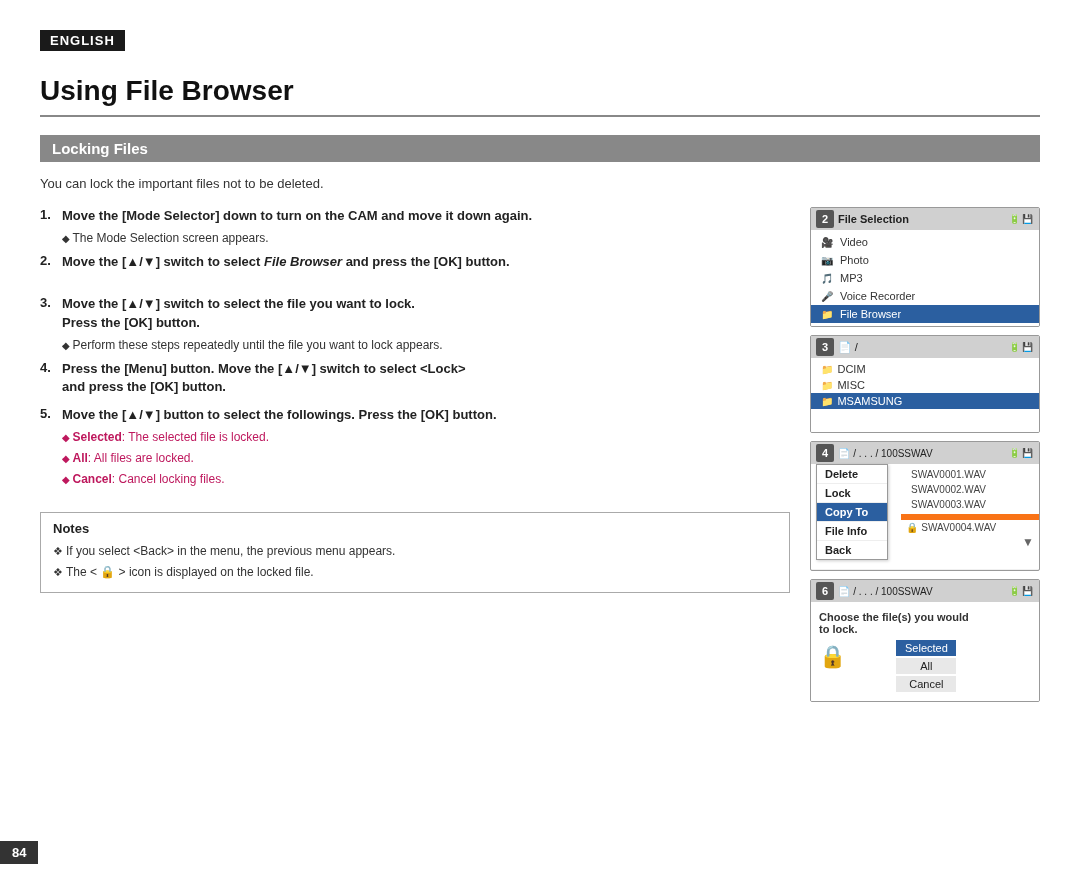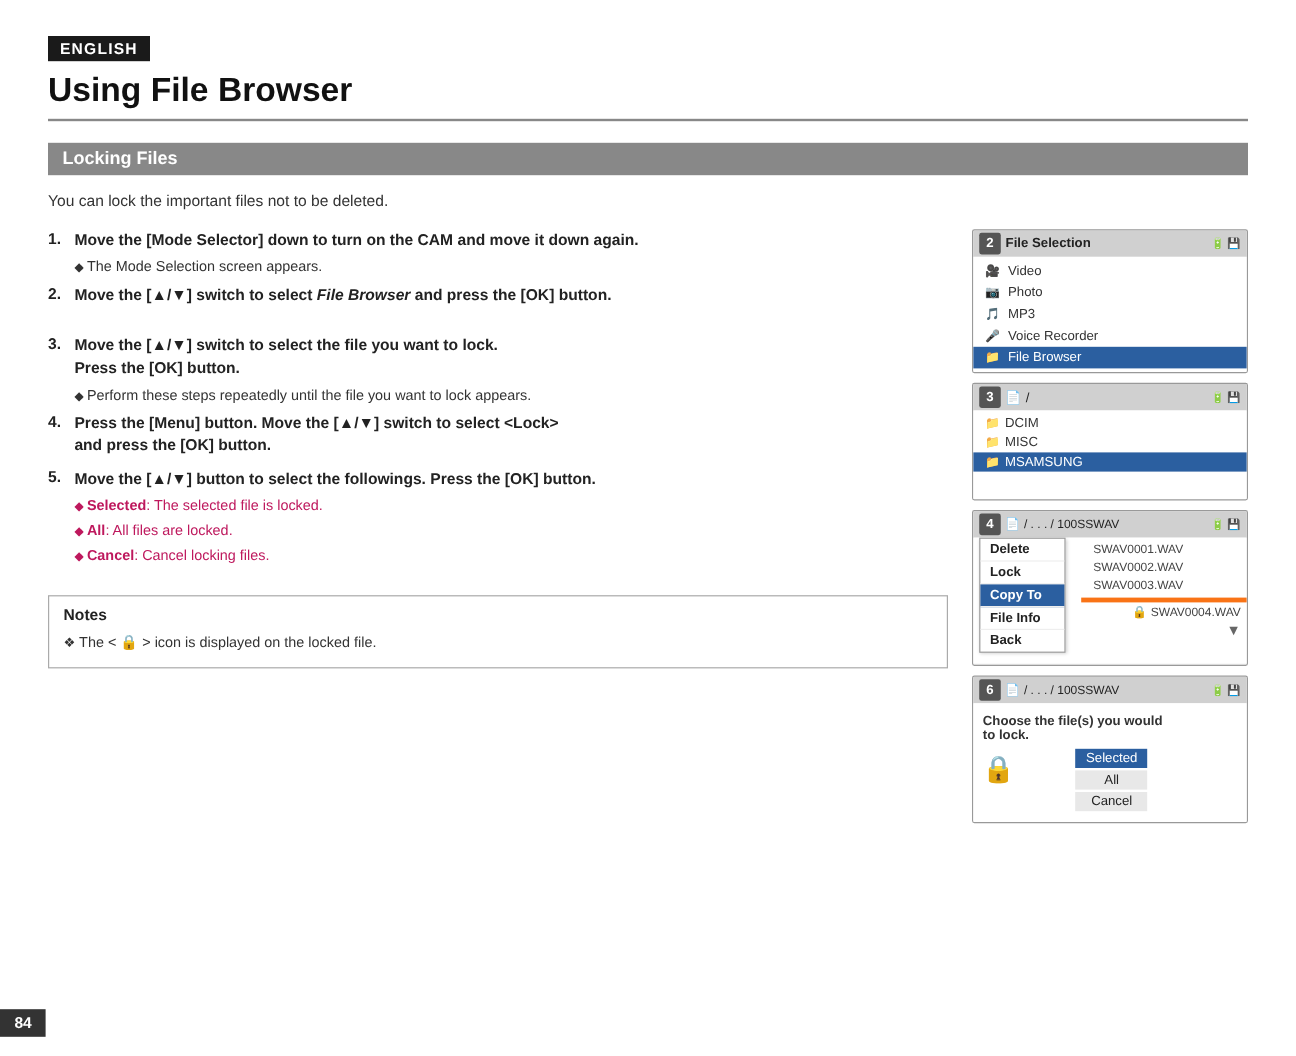--- a/index.html
+++ b/index.html
@@ -22,21 +22,21 @@
     }
 
     
     .english-badge {
       display: inline-block;
       background: #1a1a1a;
       color: #ffffff;
       font-size: 13px;
       font-weight: bold;
       padding: 3px 10px;
-      margin-bottom: 8px;
+      margin-bottom: 24px;
       letter-spacing: 1px;
     }
 
     
     .page-title {
       font-size: 28px;
       font-weight: bold;
       color: #111;
       margin-bottom: 18px;
       border-bottom: 2px solid #888;
@@ -357,20 +357,21 @@
           <span class="step-text">Move the [▲/▼] button to select the followings. Press the [OK] button.</span>
         </div>
         <div class="bullet-item"><strong>Selected</strong>: The selected file is locked.</div>
         <div class="bullet-item"><strong>All</strong>: All files are locked.</div>
         <div class="bullet-item"><strong>Cancel</strong>: Cancel locking files.</div>
       </div>
 
       
       <div class="notes-box">
         <div class="notes-title">Notes</div>
+        <div class="notes-item">If you select &lt;Back&gt; in the menu, the previous menu appears.</div>
         <div class="notes-item">The &lt; 🔒 &gt; icon is displayed on the locked file.</div>
       </div>
 
     </div>
 
     <div class="right-screenshots">
 
       <div class="screen-box">
         <div class="screen-row-header">
           <span class="screen-num-badge">2</span>
@@ -414,21 +415,21 @@
             <div class="file-menu-item highlighted">Copy To</div>
             <div class="file-menu-item">File Info</div>
             <div class="file-menu-item">Back</div>
           </div>
 
           <div style="padding-left:0;">
             <div class="file-list-item">SWAV0001.WAV</div>
             <div class="file-list-item">SWAV0002.WAV</div>
             <div class="file-list-item">SWAV0003.WAV</div>
           </div>
-          <div style="padding: 2px 5px; font-size:10px; color:#444; border-top:4px solid #f97316; margin-top:2px;text-align:right;">🔒 SWAV0004.WAV</div>
+          <div style="padding: 2px 5px; font-size:10px; color:#444; border-top:6px solid #f97316; margin-top:2px;">🔒 SWAV0004.WAV</div>
           <div style="text-align:right; padding-right:5px; font-size:12px; color:#666;">▼</div>
         </div>
       </div>
 
       <div class="screen-box">
         <div class="screen-row-header">
           <span class="screen-num-badge">6</span>
           <span style="font-size:10px; flex:1;">📄 / . . . / 100SSWAV</span>
           <span style="font-size:9px; color:#555;">🔋 💾</span>
         </div>

